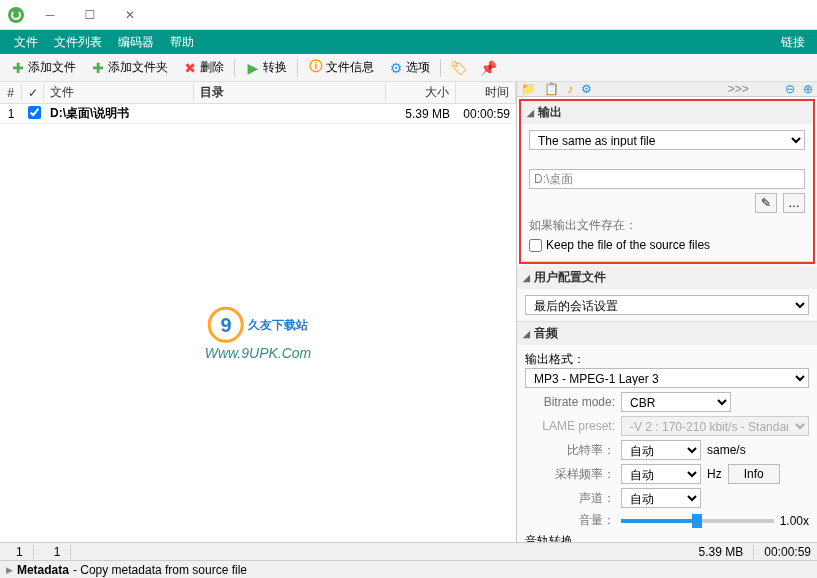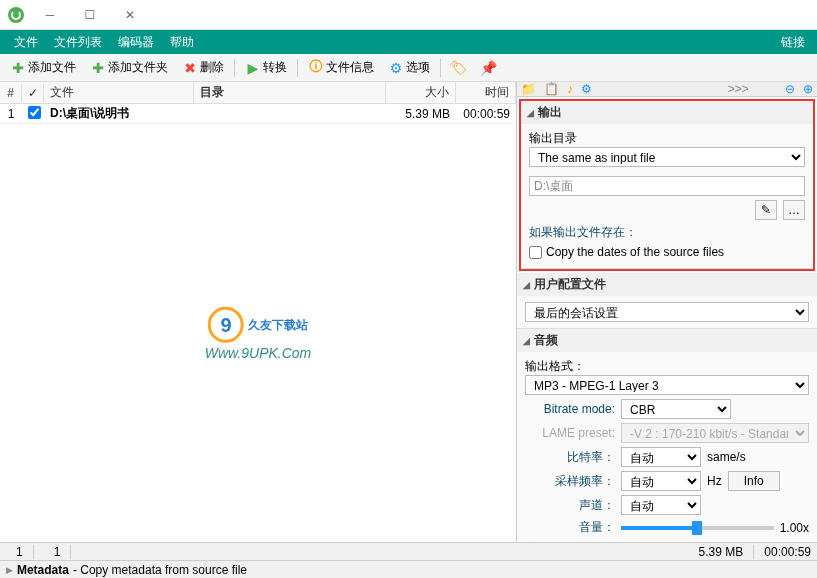--- a/index.html
+++ b/index.html
@@ -53,21 +53,21 @@
 
 .rsection { border-bottom: 1px solid #ddd; }
 .rshead { background: #f0f0f0; padding: 3px 6px; display: flex; align-items: center; gap: 4px; font-weight: bold; color: #333; cursor: pointer; }
 .rshead .tri { color: #666; font-size: 9px; }
 .rsbody { padding: 6px 8px; }
 .redbox { border: 2px solid #e53935; margin: 2px; }
 
 select, input[type=text] { width: 100%; border: 1px solid #bbb; background: #fff; padding: 2px 4px; height: 20px; }
 .readonly { background: #f0f0f0; color: #888; }
 .row { display: flex; align-items: center; gap: 6px; margin: 4px 0; }
-.row .lbl { width: 90px; text-align: right; color: #0c4a6e; }
+.row .lbl { width: 90px; text-align: right; color: #737373; }
 .row .lbl.dim { color: #aaa; }
 .row select { flex: 1; }
 .btn-small { width: 22px; height: 20px; border: 1px solid #bbb; background: #f5f5f5; cursor: pointer; display: inline-flex; align-items: center; justify-content: center; }
 .chk { display: flex; align-items: center; gap: 4px; margin: 3px 0; }
 .slider { flex: 1; height: 4px; background: #ccc; position: relative; }
 .slider .fill { position: absolute; left: 0; top: 0; bottom: 0; width: 50%; background: #2196f3; }
 .slider .thumb { position: absolute; left: 50%; top: 50%; width: 10px; height: 14px; background: #2196f3; transform: translate(-50%, -50%); }
 
 .statusbar { height: 18px; background: #f0f0f0; border-top: 1px solid #ccc; display: flex; align-items: center; padding: 0 6px; gap: 10px; font-size: 11px; }
 .statusbar .cell { padding: 0 10px; border-right: 1px solid #ccc; }
@@ -173,33 +173,32 @@
       <span class="ricon blue">⊕</span>
     </div>
 
     <div class="redbox">
     <div class="rsection">
       <div class="rshead">
             <span class="tri">◢</span>
             <span>输出</span>
           </div>
       <div class="rsbody">
-        <div>输出目录</div>
         <select><option>The same as input file</option></select>
-        <input type="text" class="readonly" readonly="" style="margin-top: 9px;" value="D:\桌面">
+        <input type="text" class="readonly" readonly="" style="margin-top: 19px;" value="D:\桌面">
         <div class="row" style="justify-content:flex-end;margin-top:4px">
           <button class="btn-small">✎</button>
           <button class="btn-small">…</button>
         </div>
         <div class="row">
           <span class="lbl" style="width:auto;margin-right:4px">如果输出文件存在：</span>
         </div>
         <label class="chk">
               <input type="checkbox" style="">
-              <span>Copy the dates of the source files</span>
+              <span>Keep the file of the source files</span>
             </label>
       </div>
     </div>
     </div>
 
     <div class="rsection">
       <div class="rshead">
           <span class="tri">◢</span>
           <span>用户配置文件</span>
         </div>

